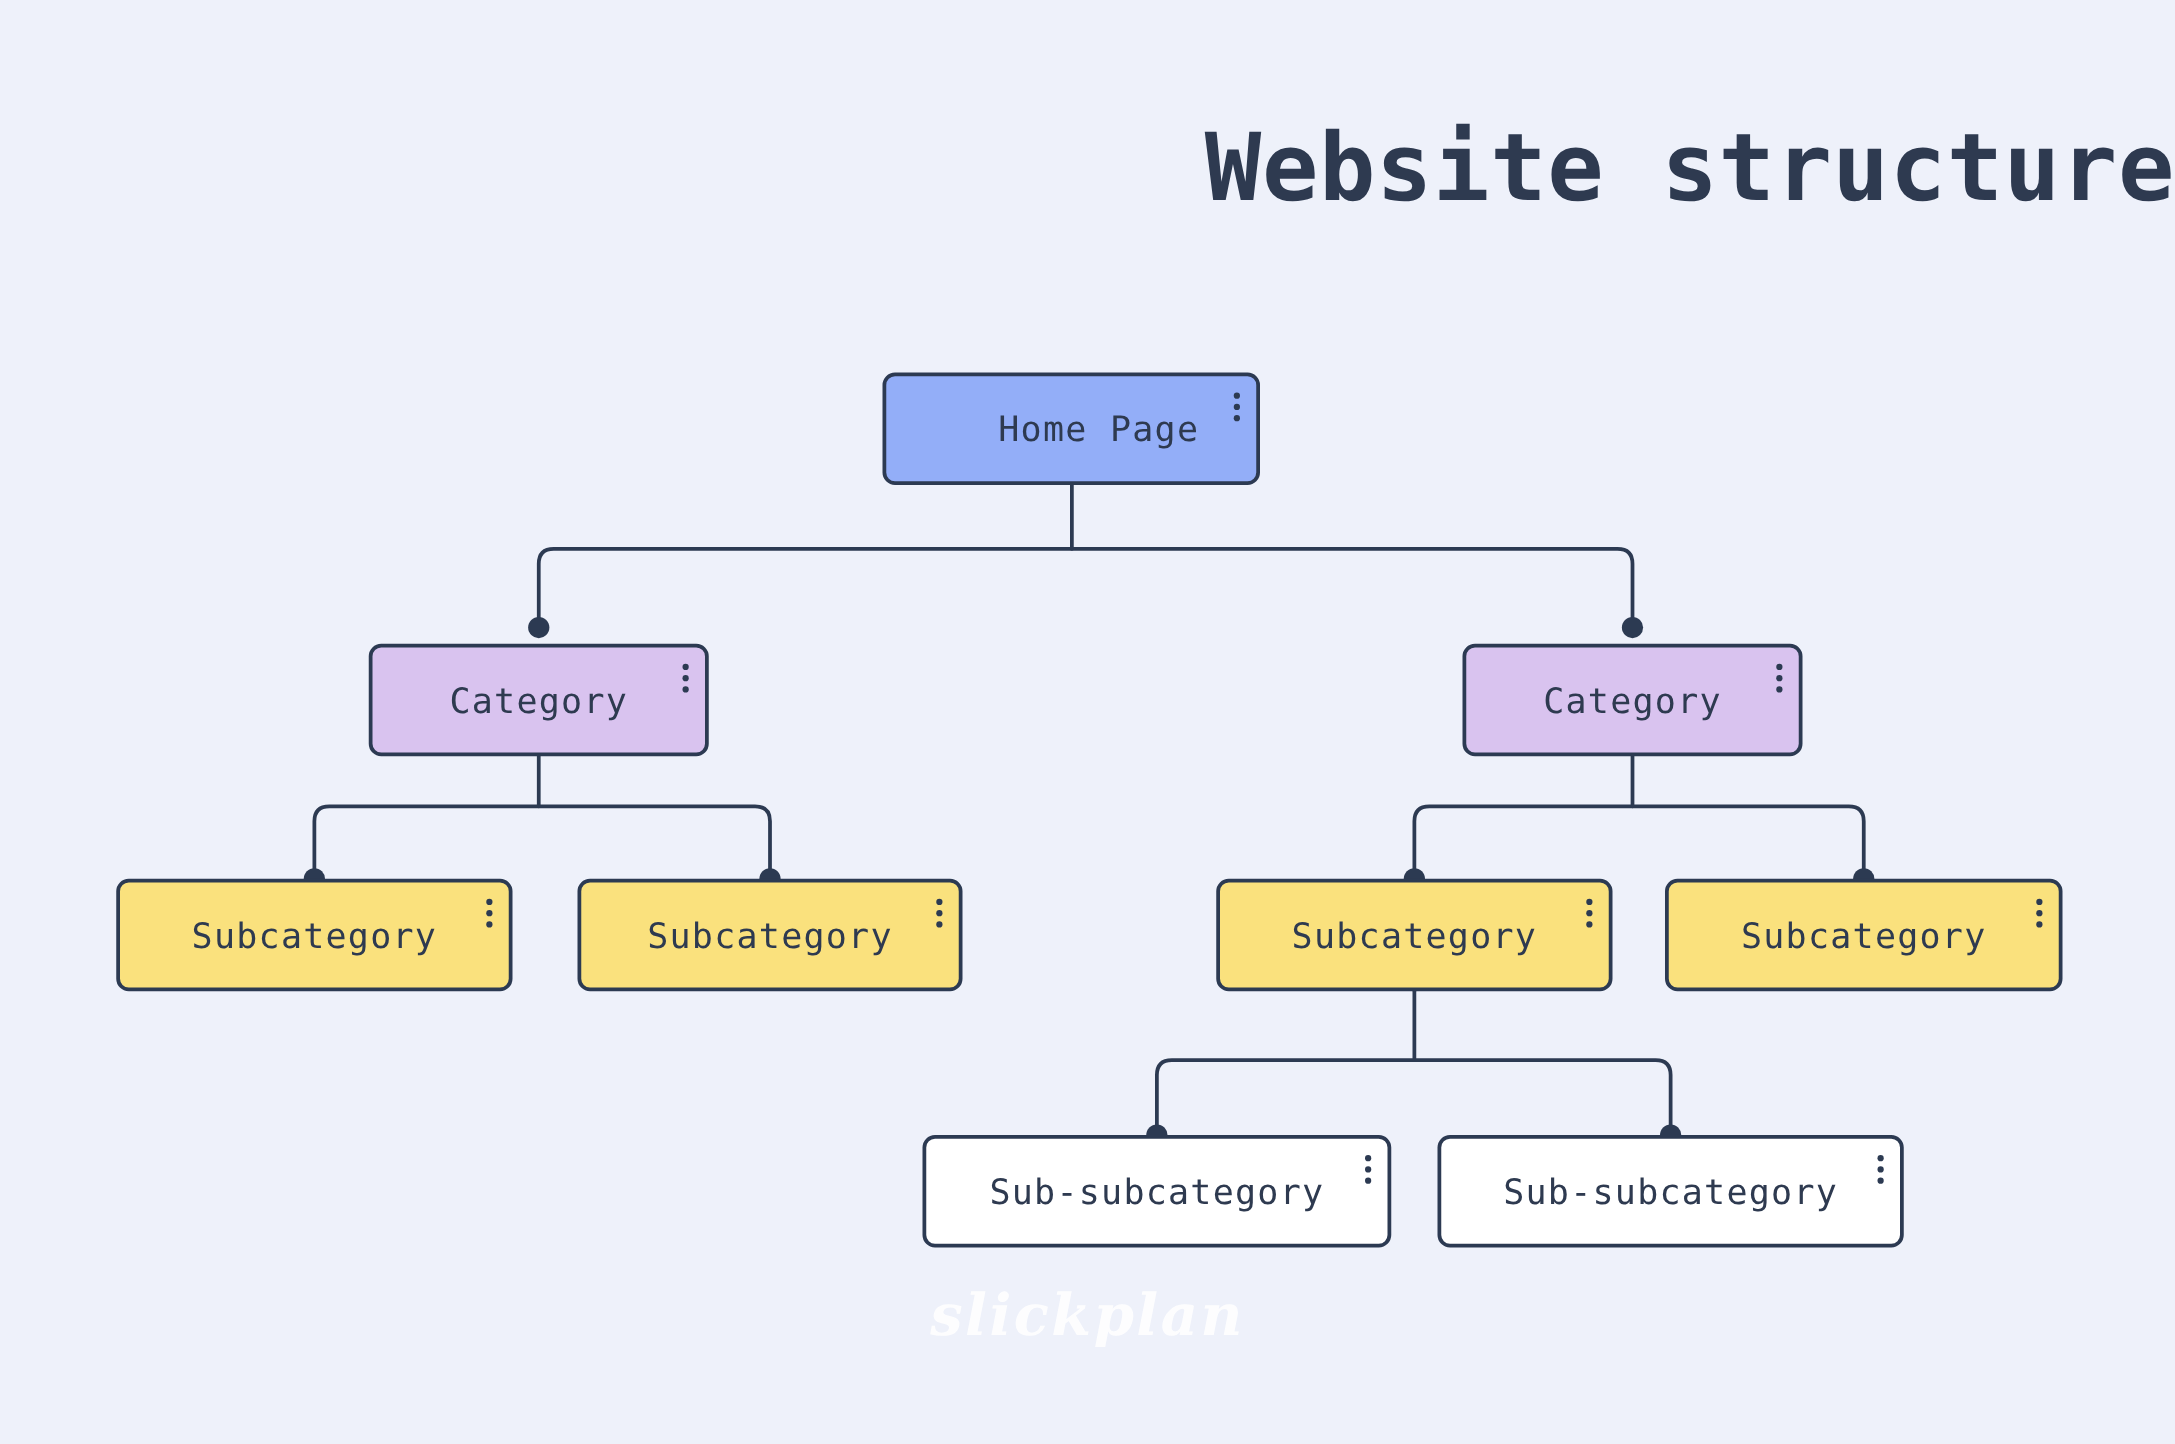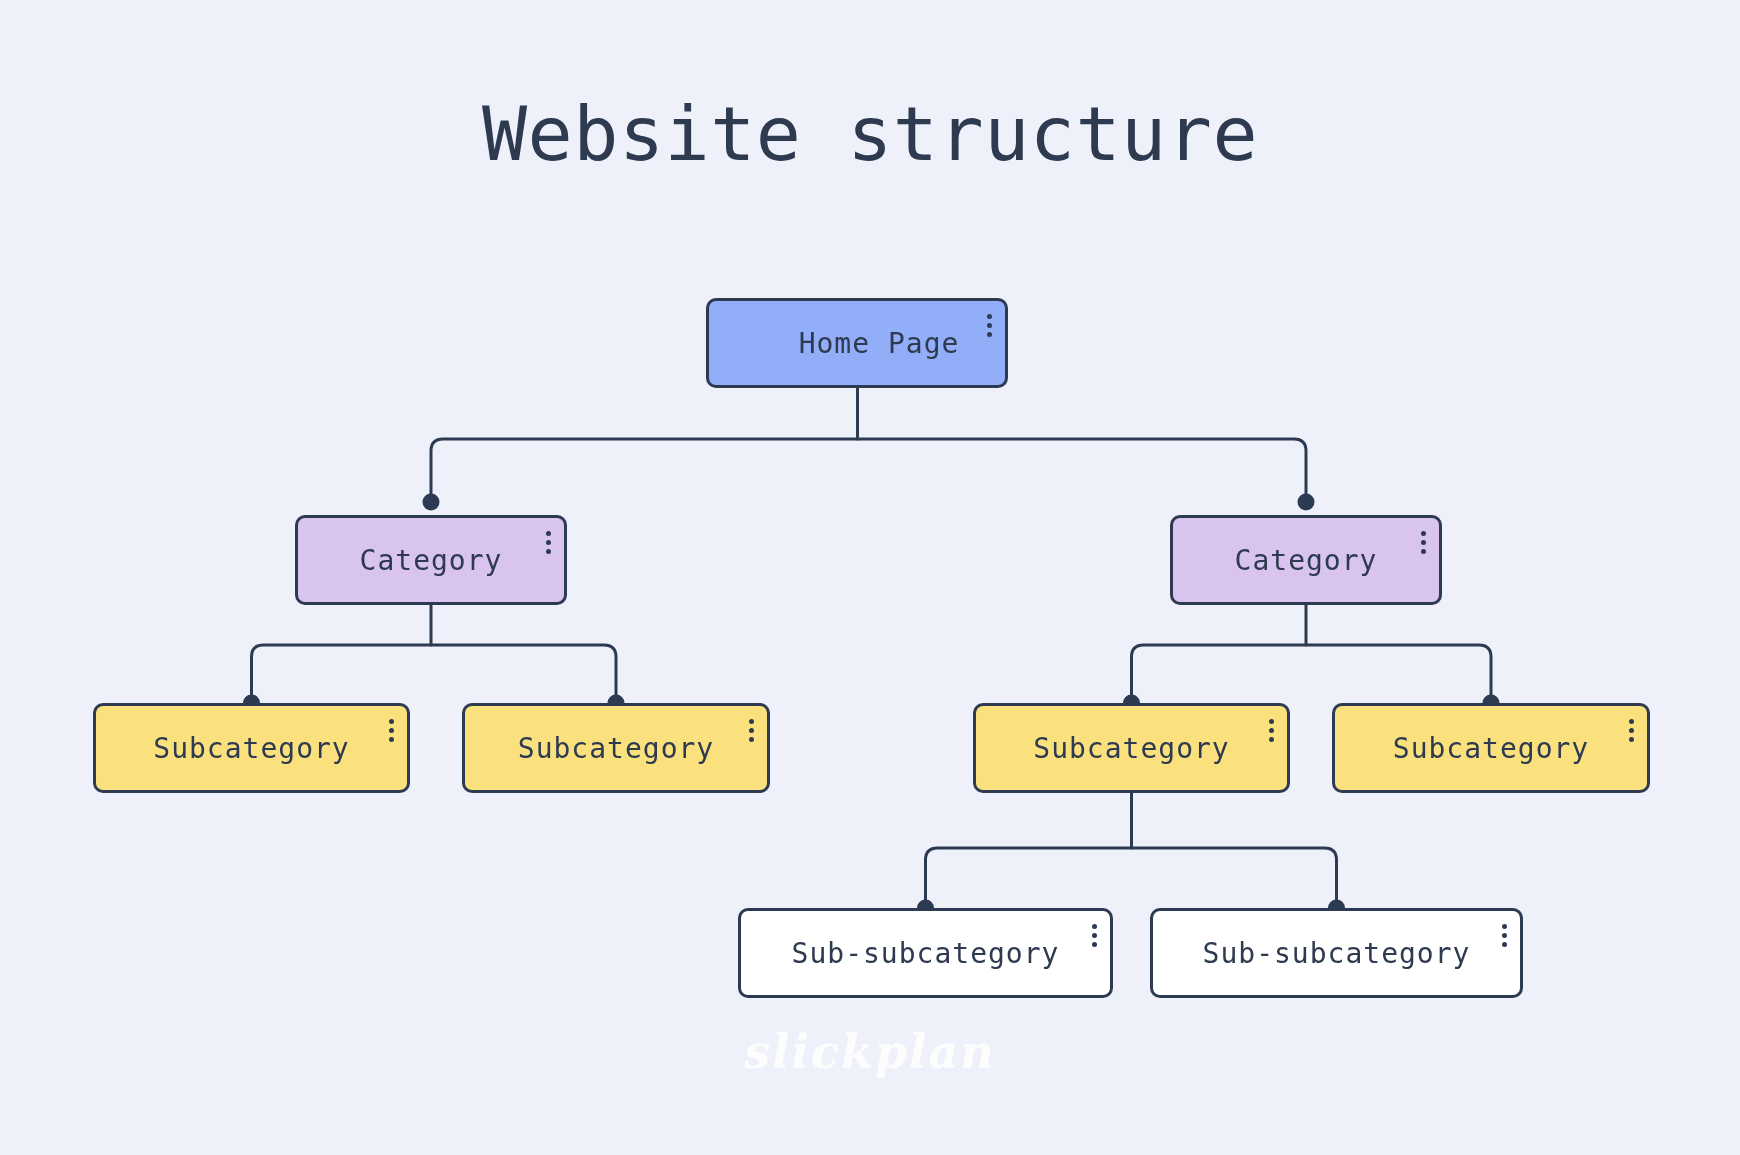--- a/index.html
+++ b/index.html
@@ -14,23 +14,23 @@
     width: 1740px;
     height: 1155px;
     background: var(--color-background, #eef1fa);
   }
   .diagram-title {
     position: absolute;
     left: 0; top: 88px;
     width: 1740px;
     height: 92px;
     line-height: 92px;
-    text-align: center;
+    text-align: right;
     font-size: 75px;
-    font-weight: normal;
+    font-weight: bold;
     letter-spacing: 0.5px;
     color: var(--color-text, #2e3a50);
   }
   svg.connectors {
     position: absolute;
     left: 0; top: 0;
   }
   .node {
     position: absolute;
     height: 90px;

